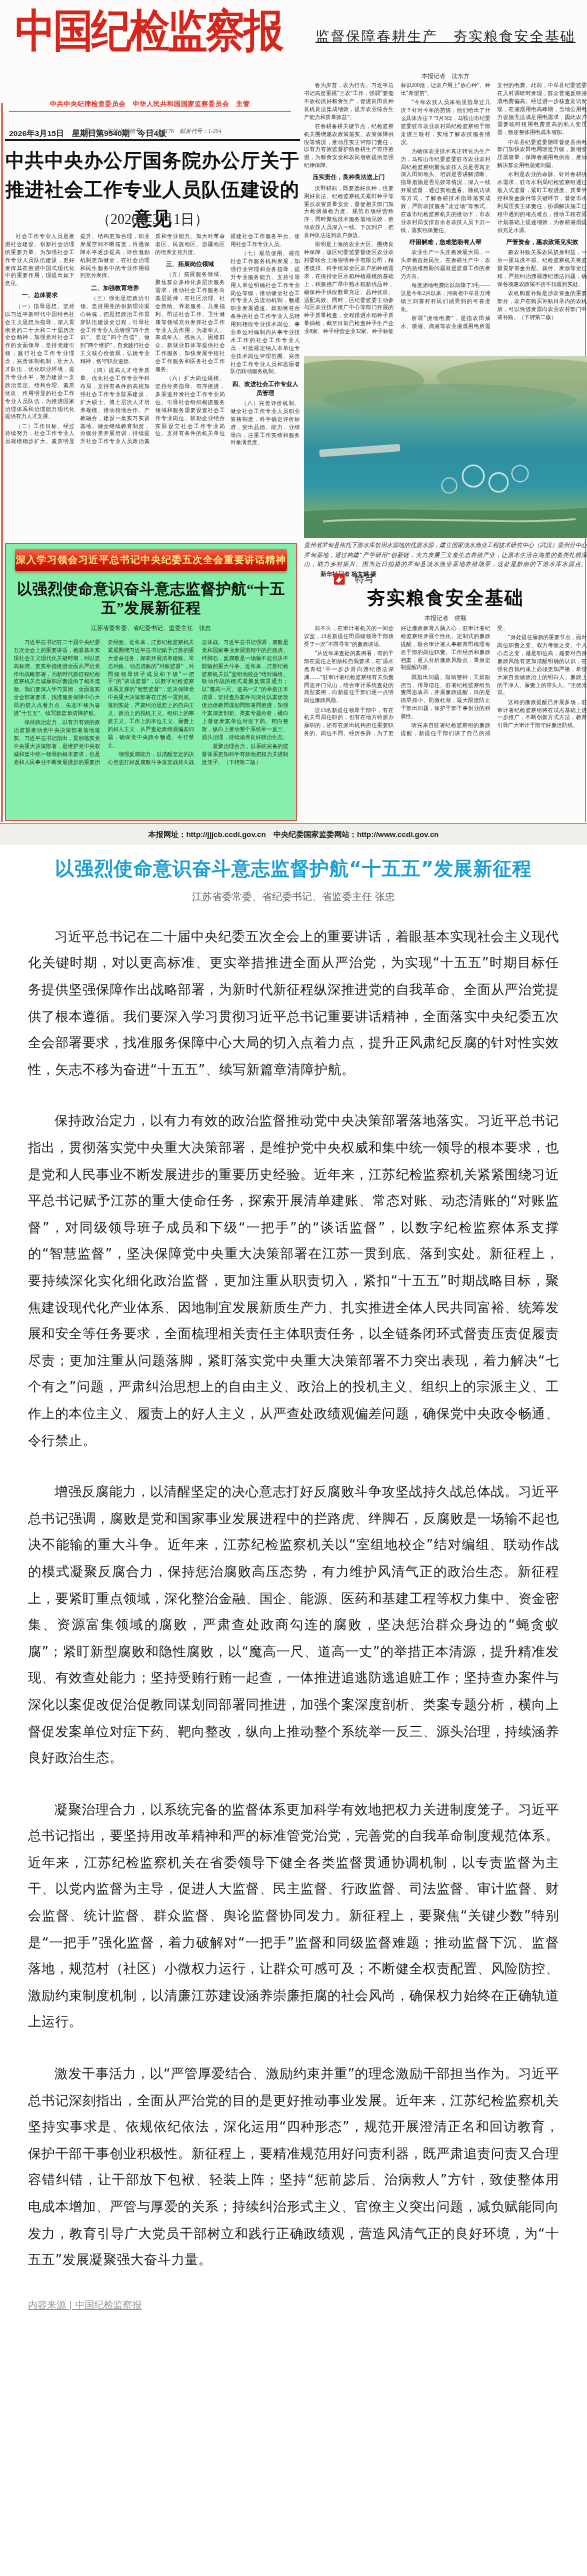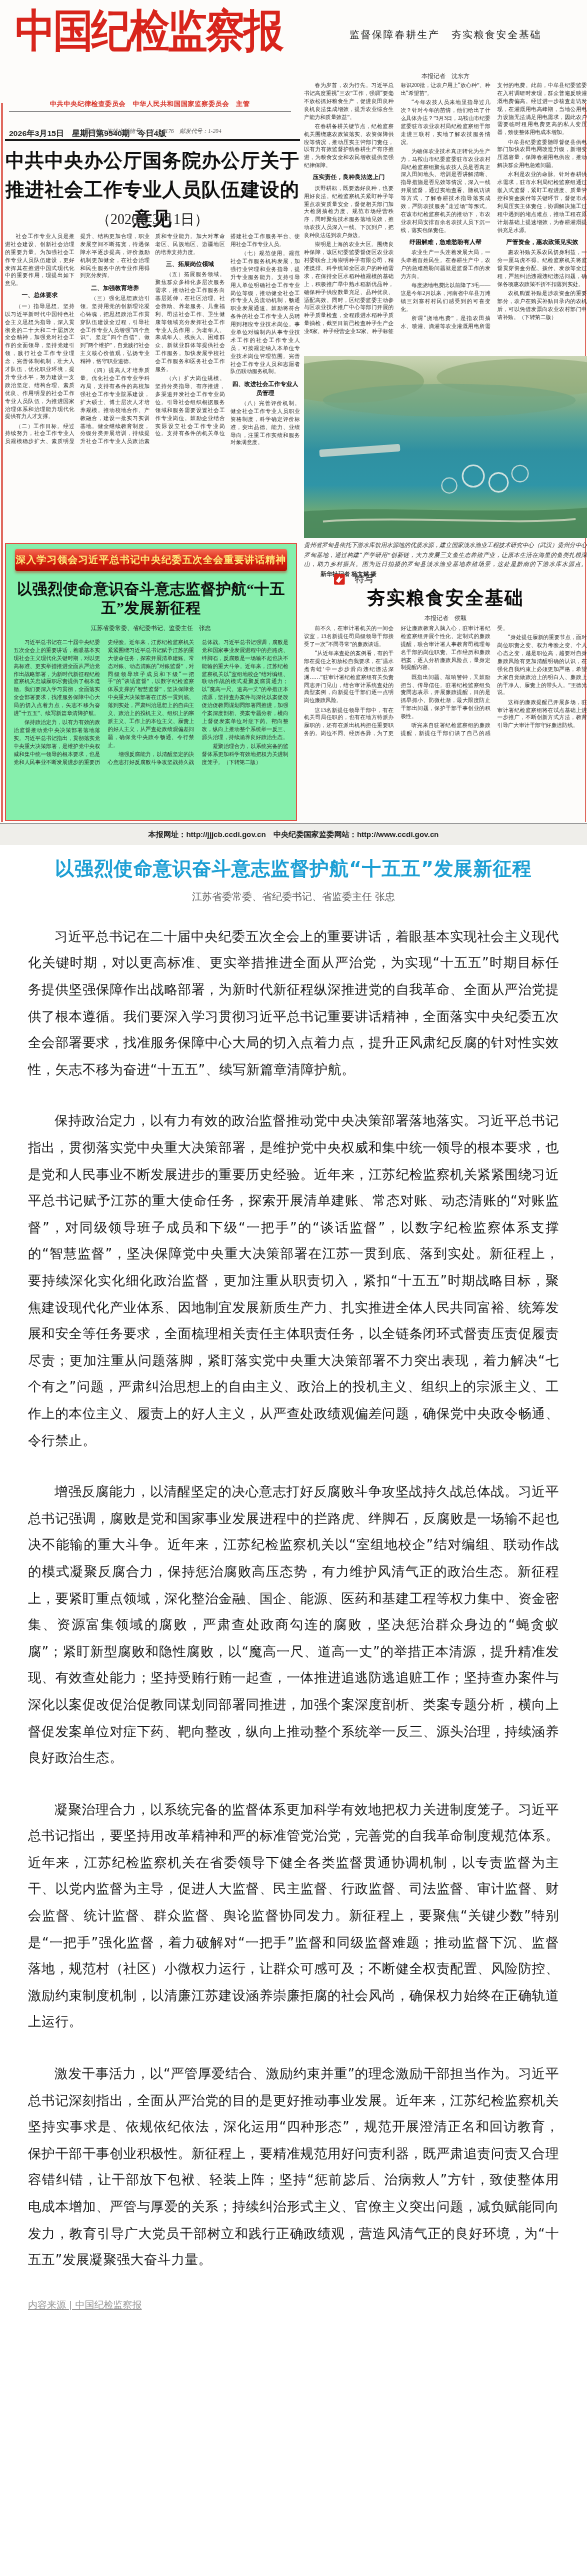--- a/index.html
+++ b/index.html
@@ -15,21 +15,21 @@
   .pub-no{left:5px;top:128px;width:295px;text-align:center;font-size:5.7px;color:#555;font-style:italic;}
   .black-rule{left:5px;top:139px;width:295px;height:1.9px;background:#1b1b1b;}
   .doc-title{left:5px;top:146px;width:295px;text-align:center;font-weight:900;font-size:19px;line-height:29px;
     color:#101010;font-family:"Liberation Sans","DejaVu Sans",sans-serif;letter-spacing:0.6px;}
   .doc-date{left:5px;top:211px;width:295px;text-align:center;font-size:14px;color:#222;}
   .colflow{text-align:justify;}
   .colflow p{font-size:5.4px;line-height:1.46;text-indent:2em;margin:0 0 1.3px;color:#2b2b2b;}
   .colflow h4{font-size:6px;text-align:center;margin:3.2px 0 2.5px;font-weight:bold;color:#111;
     font-family:"Liberation Sans",sans-serif;}
   .doc-body{left:5px;top:233px;width:295px;height:310px;column-count:4;column-gap:5.7px;overflow:hidden;}
-  .tr-kicker{left:304px;top:28px;width:283px;text-align:center;font-size:10px;letter-spacing:1.3px;color:#1c1c1c;}
+  .tr-kicker{left:304px;top:28px;width:283px;text-align:center;font-size:14px;letter-spacing:1.3px;color:#1c1c1c;text-decoration:underline;}
   .tr-title{left:304px;top:39px;width:283px;text-align:center;font-size:21px;font-weight:900;color:#0d0d0d;letter-spacing:0.6px;}
   .tr-byline{left:304px;top:72px;width:283px;text-align:center;font-size:6px;color:#333;}
   .tr-body{left:304px;top:82px;width:283px;height:271px;column-count:3;column-gap:7px;overflow:hidden;}
   .photo{left:304px;top:356px;width:283px;height:182px;
     background:linear-gradient(180deg,#ccd6b6 0px,#a9bd90 26.6px,#7fae8a 47px,#55a39a 67px,#2f90a1 95px,#2f95a7 129px,#69a87a 154px,#4f8e5e 182px);}
   .caption{left:304px;top:541px;width:283px;font-size:5.9px;line-height:1.62;font-style:italic;
     text-align:justify;color:#2e2e2e;}
   .caption .credit{font-style:normal;font-weight:bold;margin-left:16.5px;white-space:nowrap;}
   .rb{left:5px;top:543px;width:292px;height:278px;border:1.6px solid #e25045;box-sizing:border-box;background:#86efac;}
   .rb-banner{margin:5px 8.9px 0;height:21.5px;background:linear-gradient(180deg,#f66f56 0%,#d81f10 55%,#b30e05 100%);

